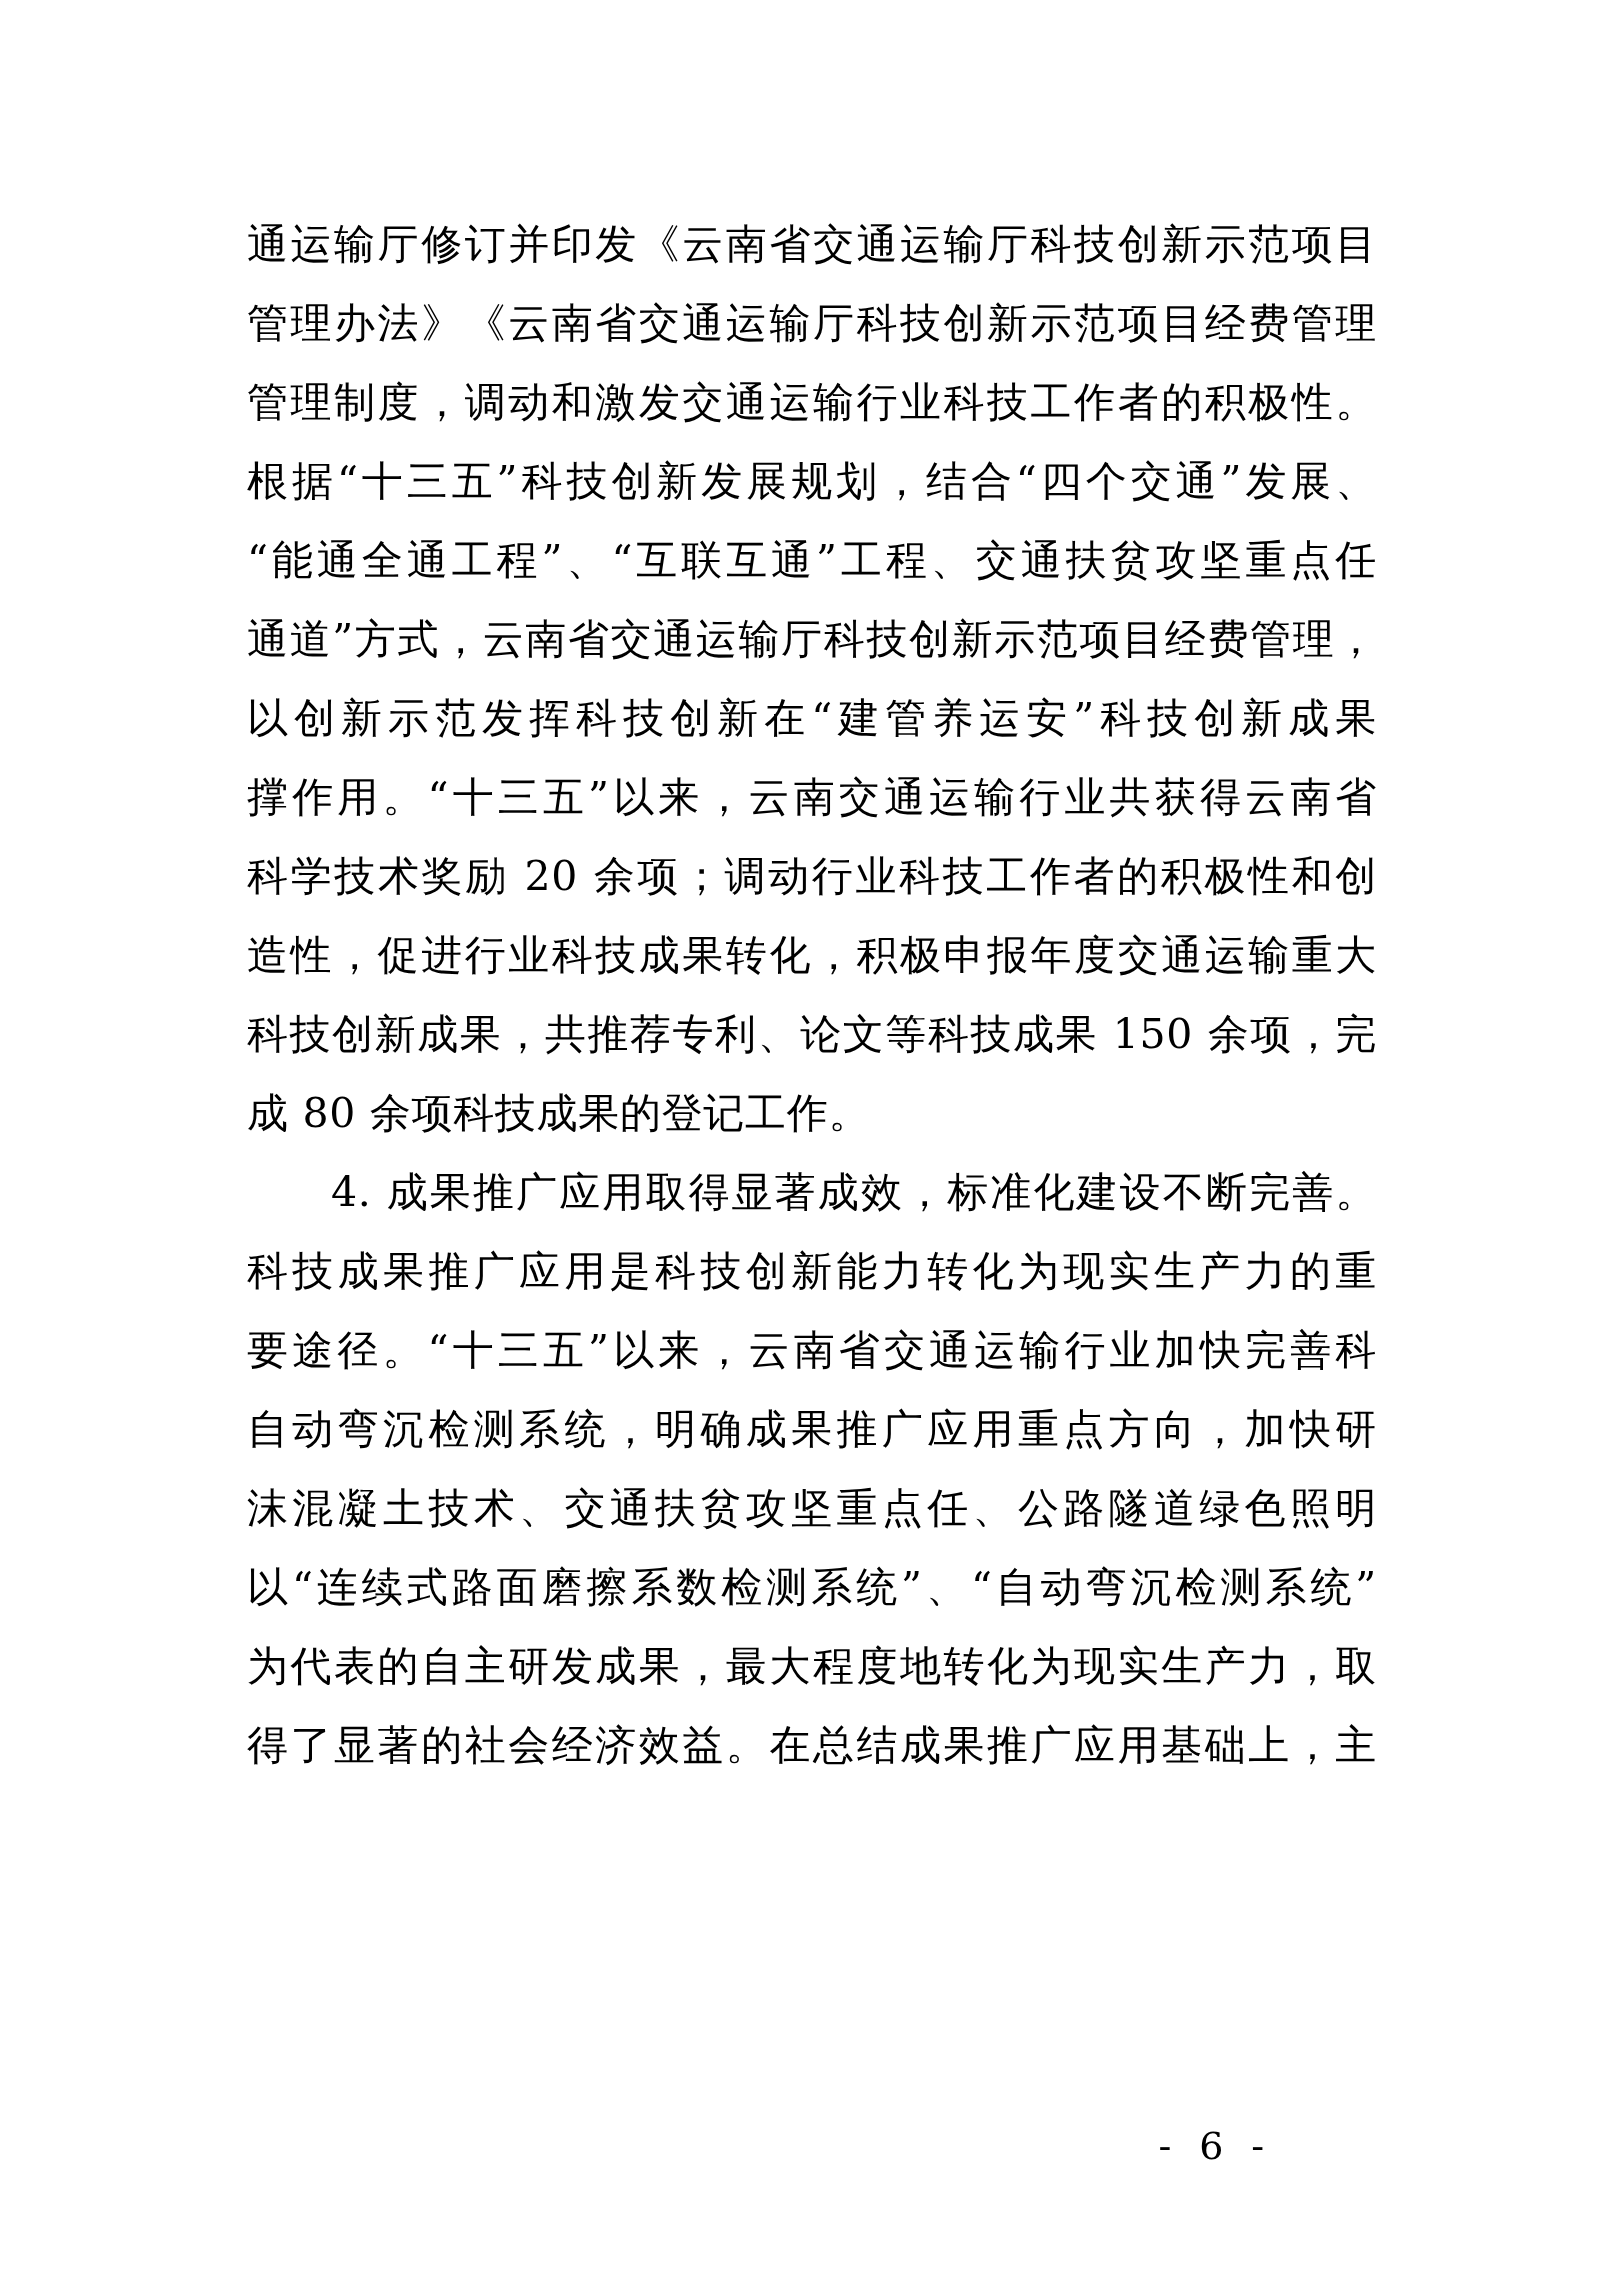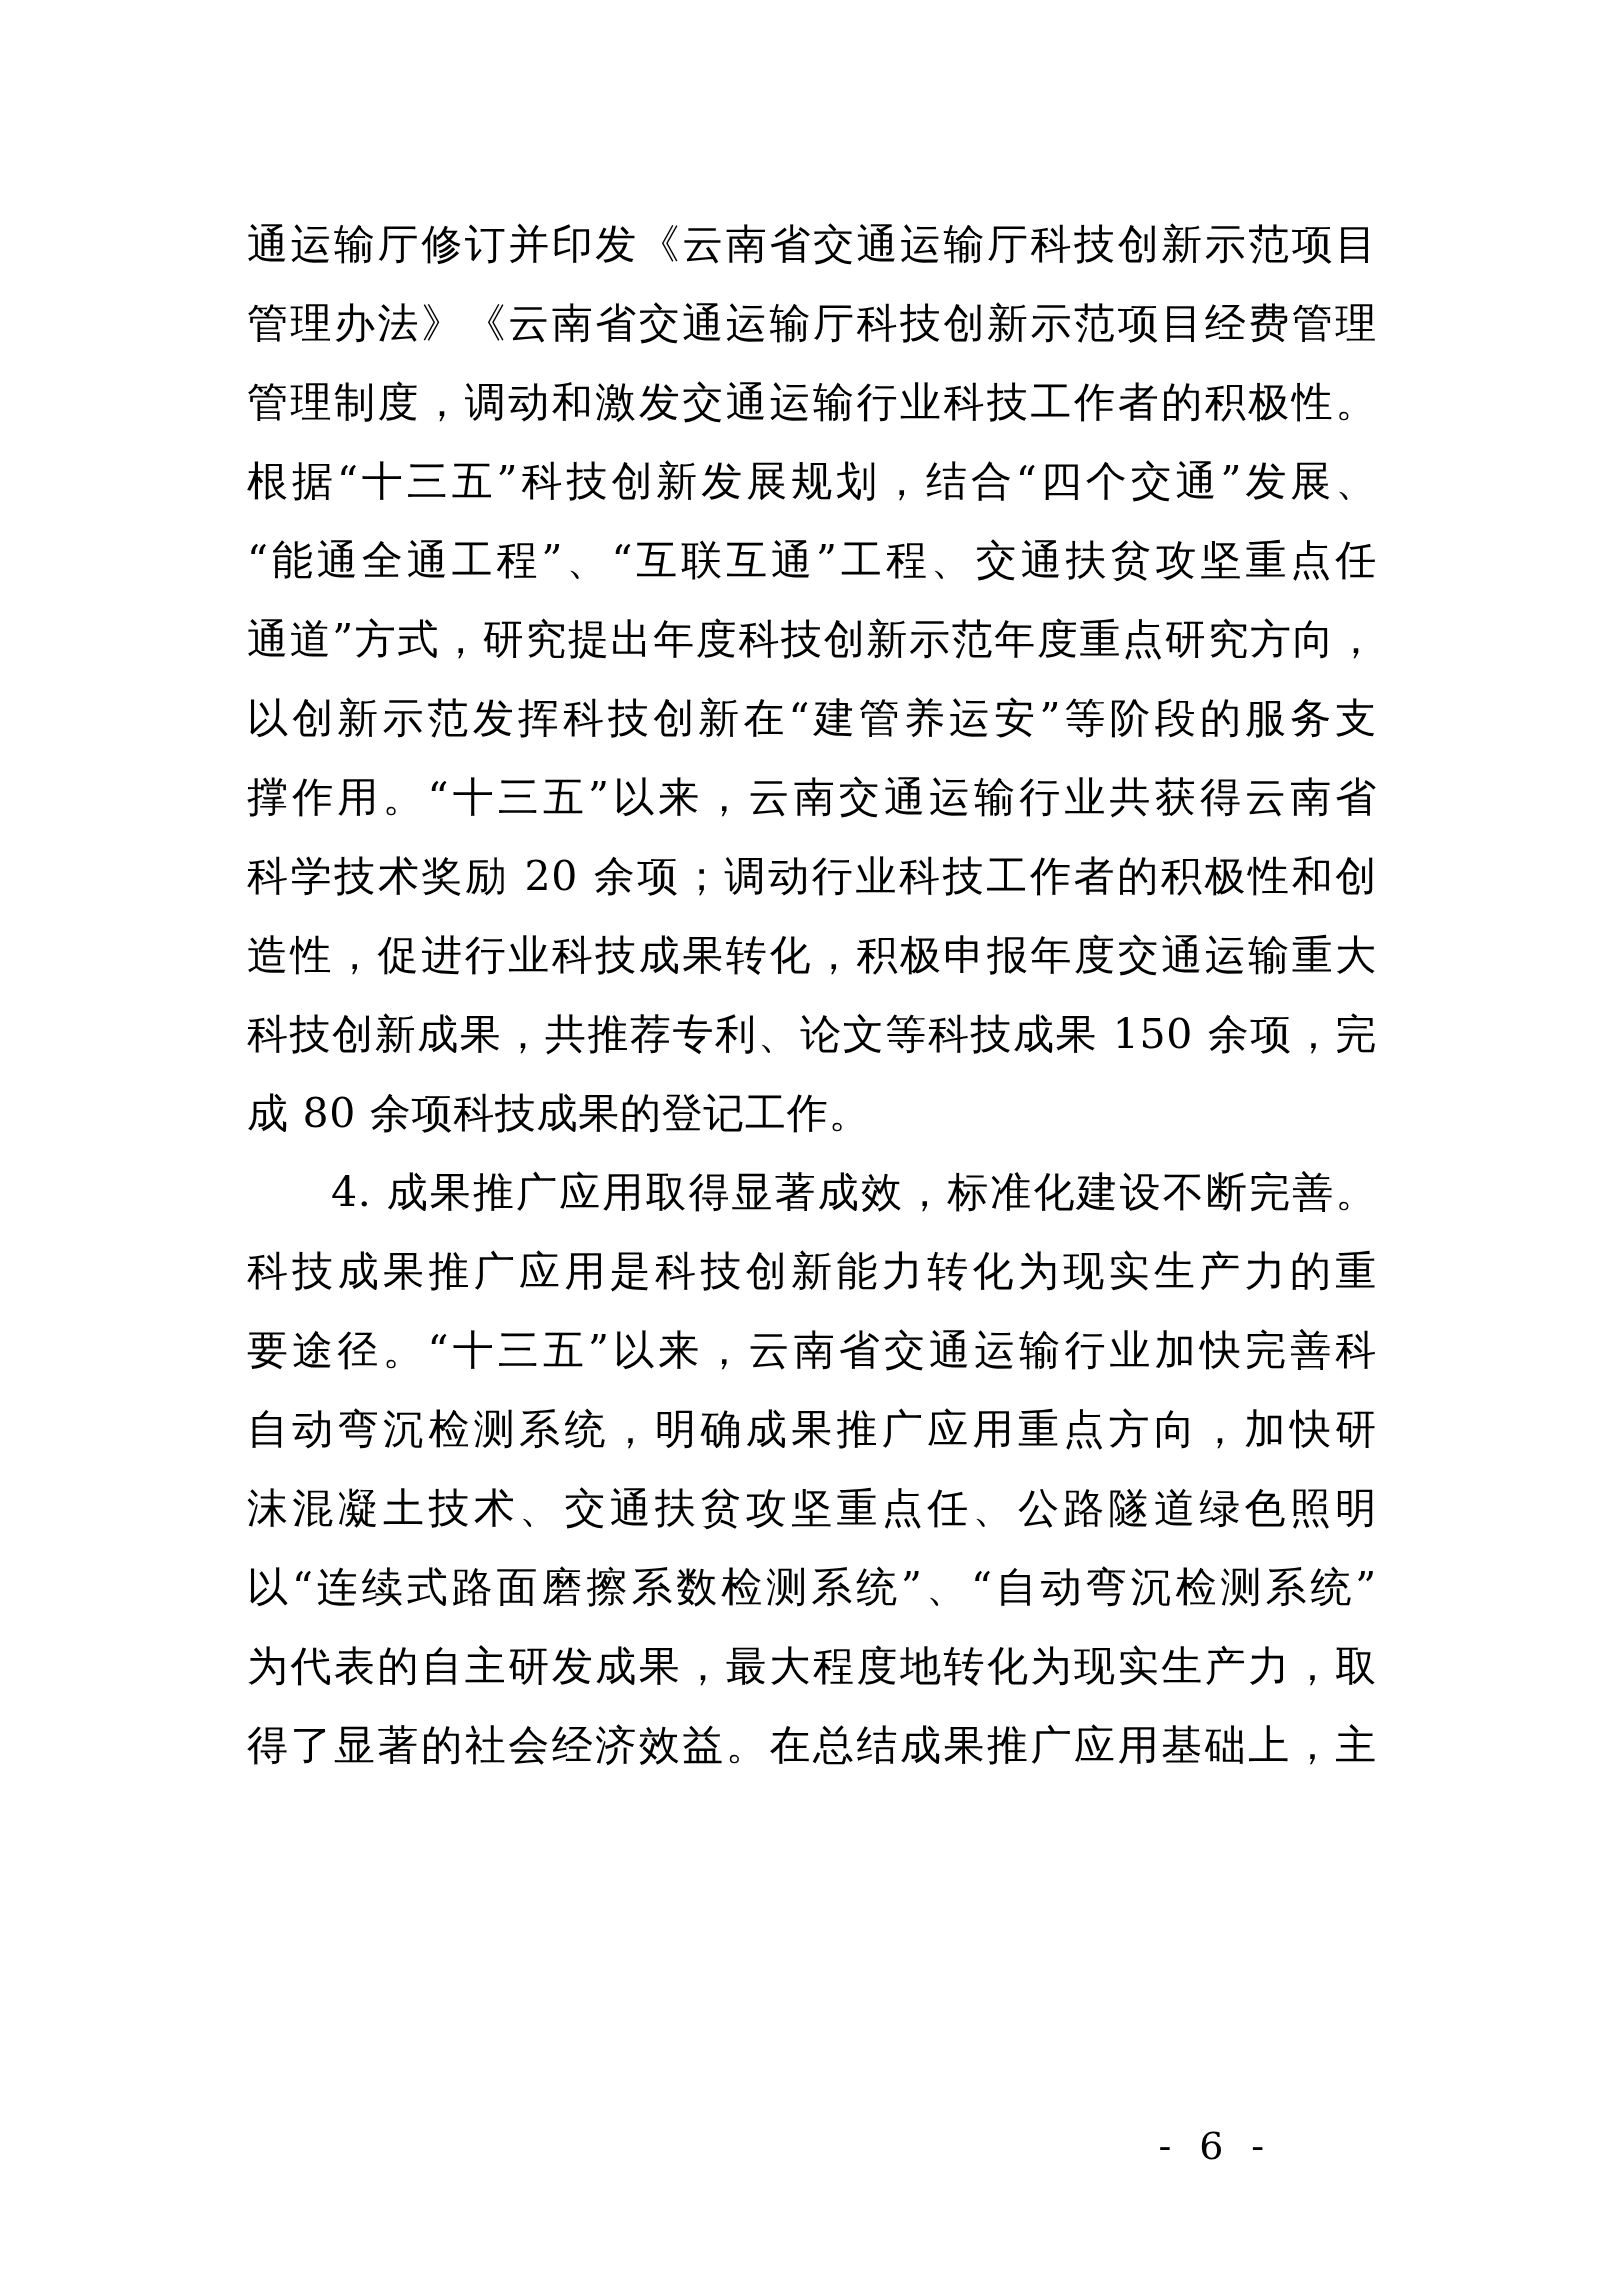--- a/index.html
+++ b/index.html
@@ -52,22 +52,22 @@
 </head>
 <body>
 
 <div class="page">
   <div class="text-block">
     <div class="line">通运输厅修订并印发《云南省交通运输厅科技创新示范项目</div>
     <div class="line">管理办法》《云南省交通运输厅科技创新示范项目经费管理</div>
     <div class="line">管理制度，调动和激发交通运输行业科技工作者的积极性。</div>
     <div class="line">根据“十三五”科技创新发展规划，结合“四个交通”发展、</div>
     <div class="line">“能通全通工程”、“互联互通”工程、交通扶贫攻坚重点任</div>
-    <div class="line">通道”方式，研究提出年度科技创新示范年度重点研究方向，</div>
-    <div class="line">以创新示范发挥科技创新在“建管养运安”等阶段的服务支</div>
+    <div class="line">通道”方式，云南省交通运输厅科技创新示范项目经费管理，</div>
+    <div class="line">以创新示范发挥科技创新在“建管养运安”科技创新成果</div>
     <div class="line">撑作用。“十三五”以来，云南交通运输行业共获得云南省</div>
     <div class="line">科学技术奖励 20 余项；调动行业科技工作者的积极性和创</div>
     <div class="line">造性，促进行业科技成果转化，积极申报年度交通运输重大</div>
     <div class="line">科技创新成果，共推荐专利、论文等科技成果 150 余项，完</div>
     <div class="line para-end">成 80 余项科技成果的登记工作。</div>
     <div class="line indent-first">4. 成果推广应用取得显著成效，标准化建设不断完善。</div>
     <div class="line">科技成果推广应用是科技创新能力转化为现实生产力的重</div>
     <div class="line">要途径。“十三五”以来，云南省交通运输行业加快完善科</div>
     <div class="line">自动弯沉检测系统，明确成果推广应用重点方向，加快研</div>
     <div class="line">沫混凝土技术、交通扶贫攻坚重点任、公路隧道绿色照明</div>

